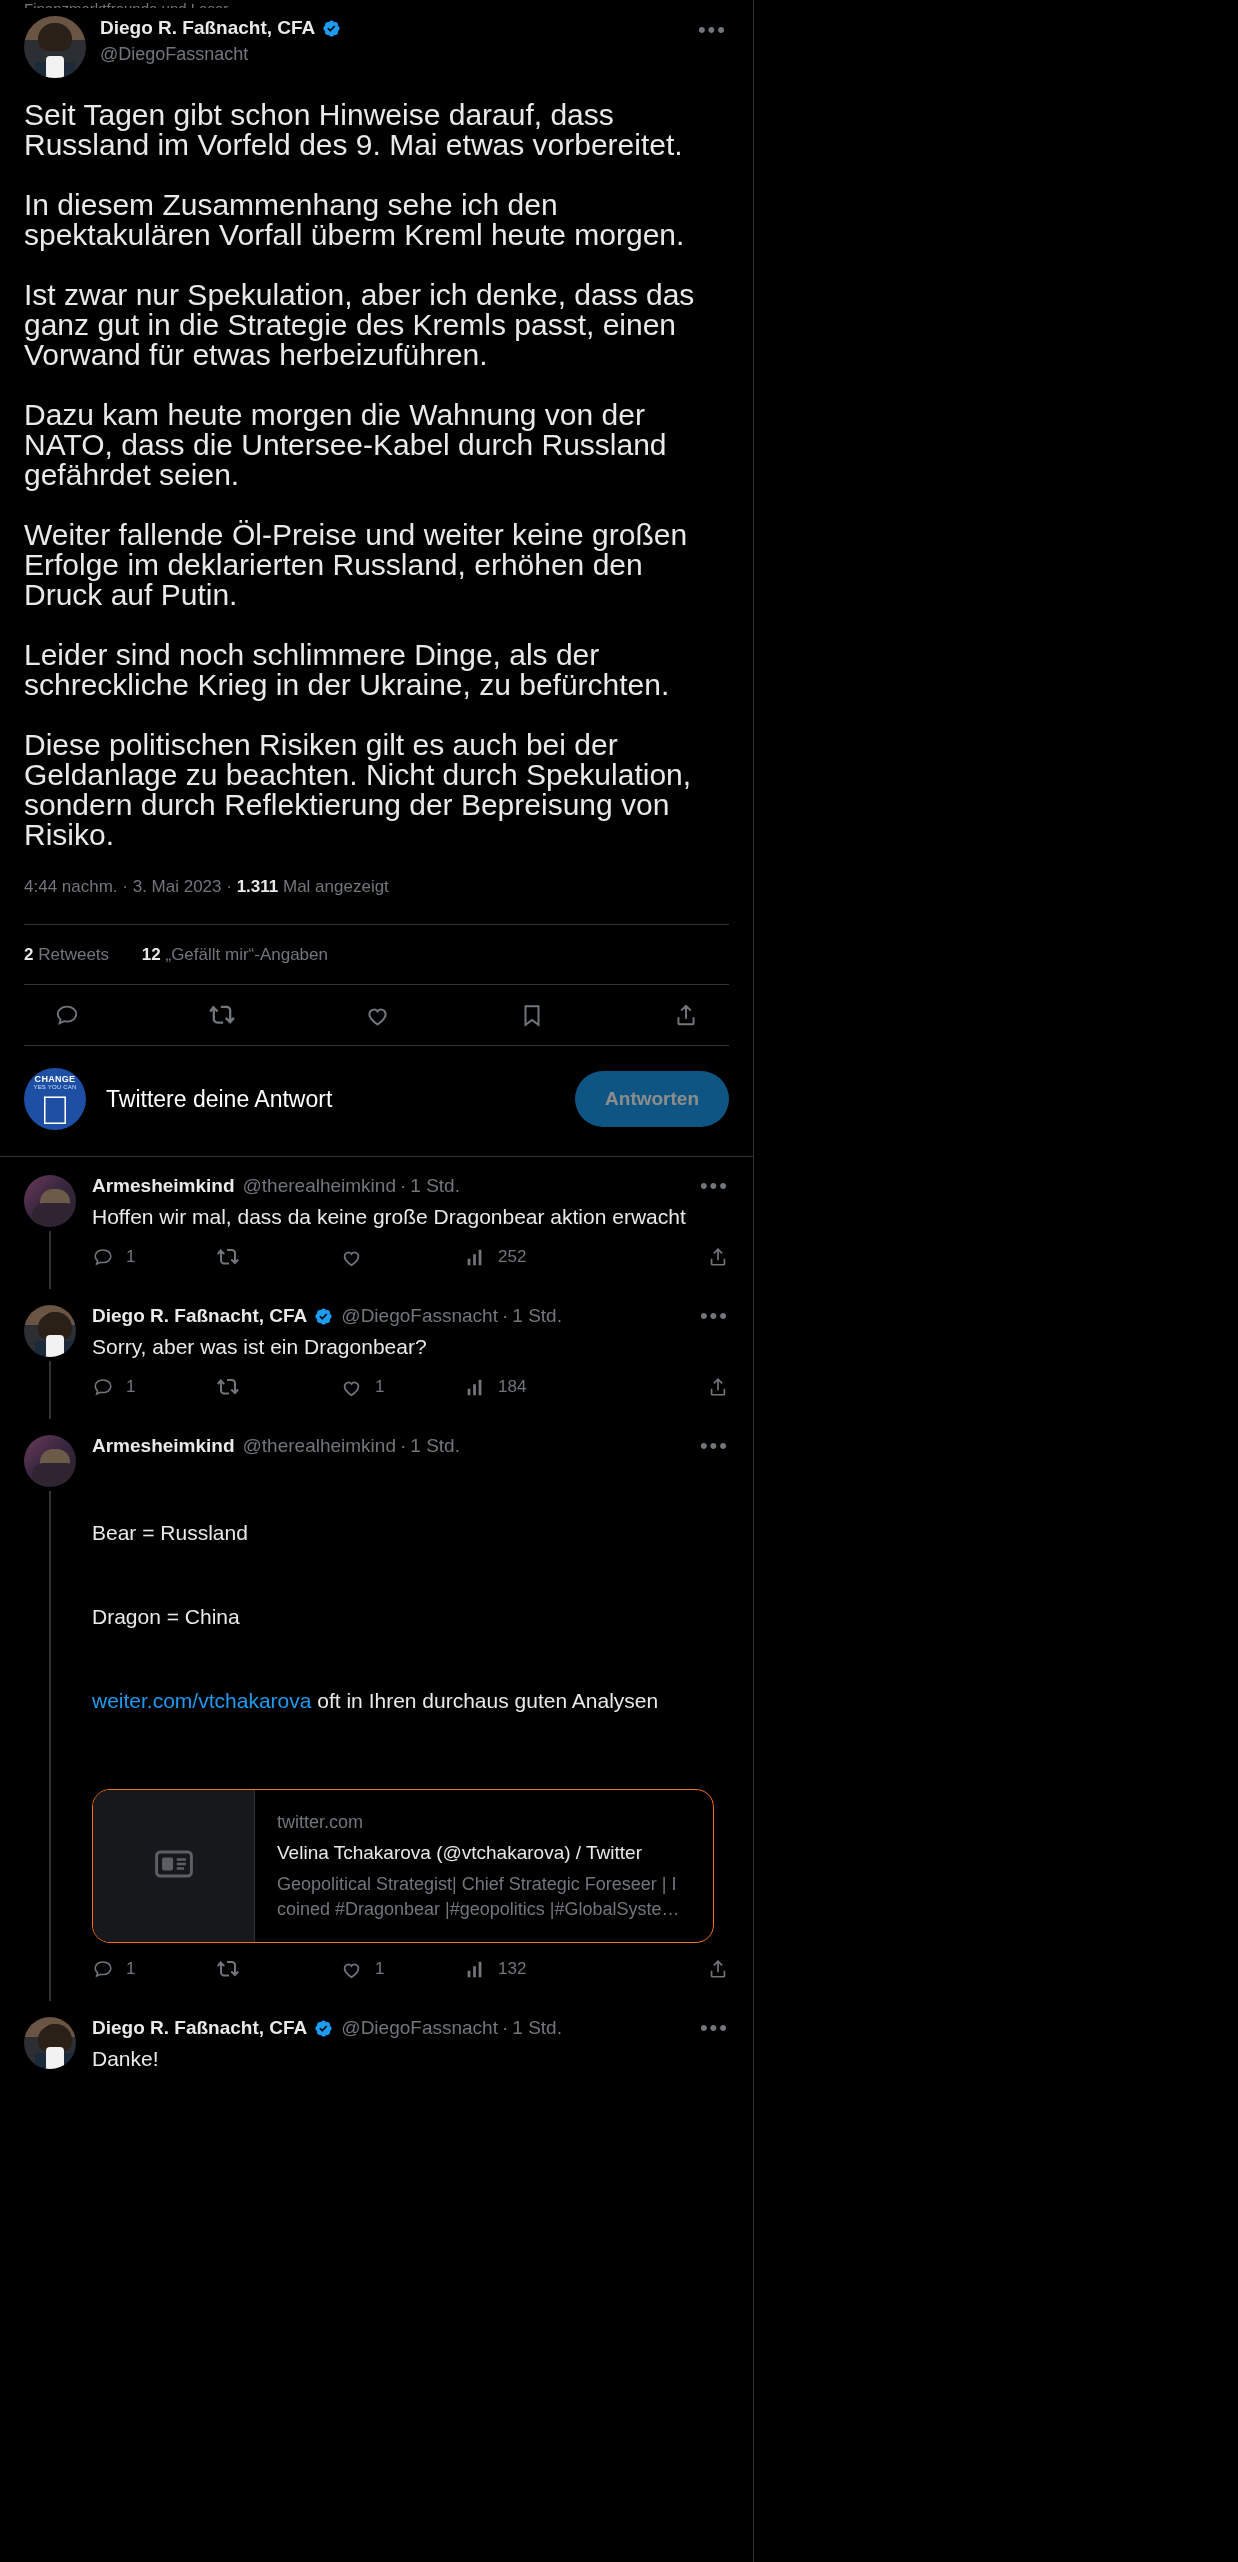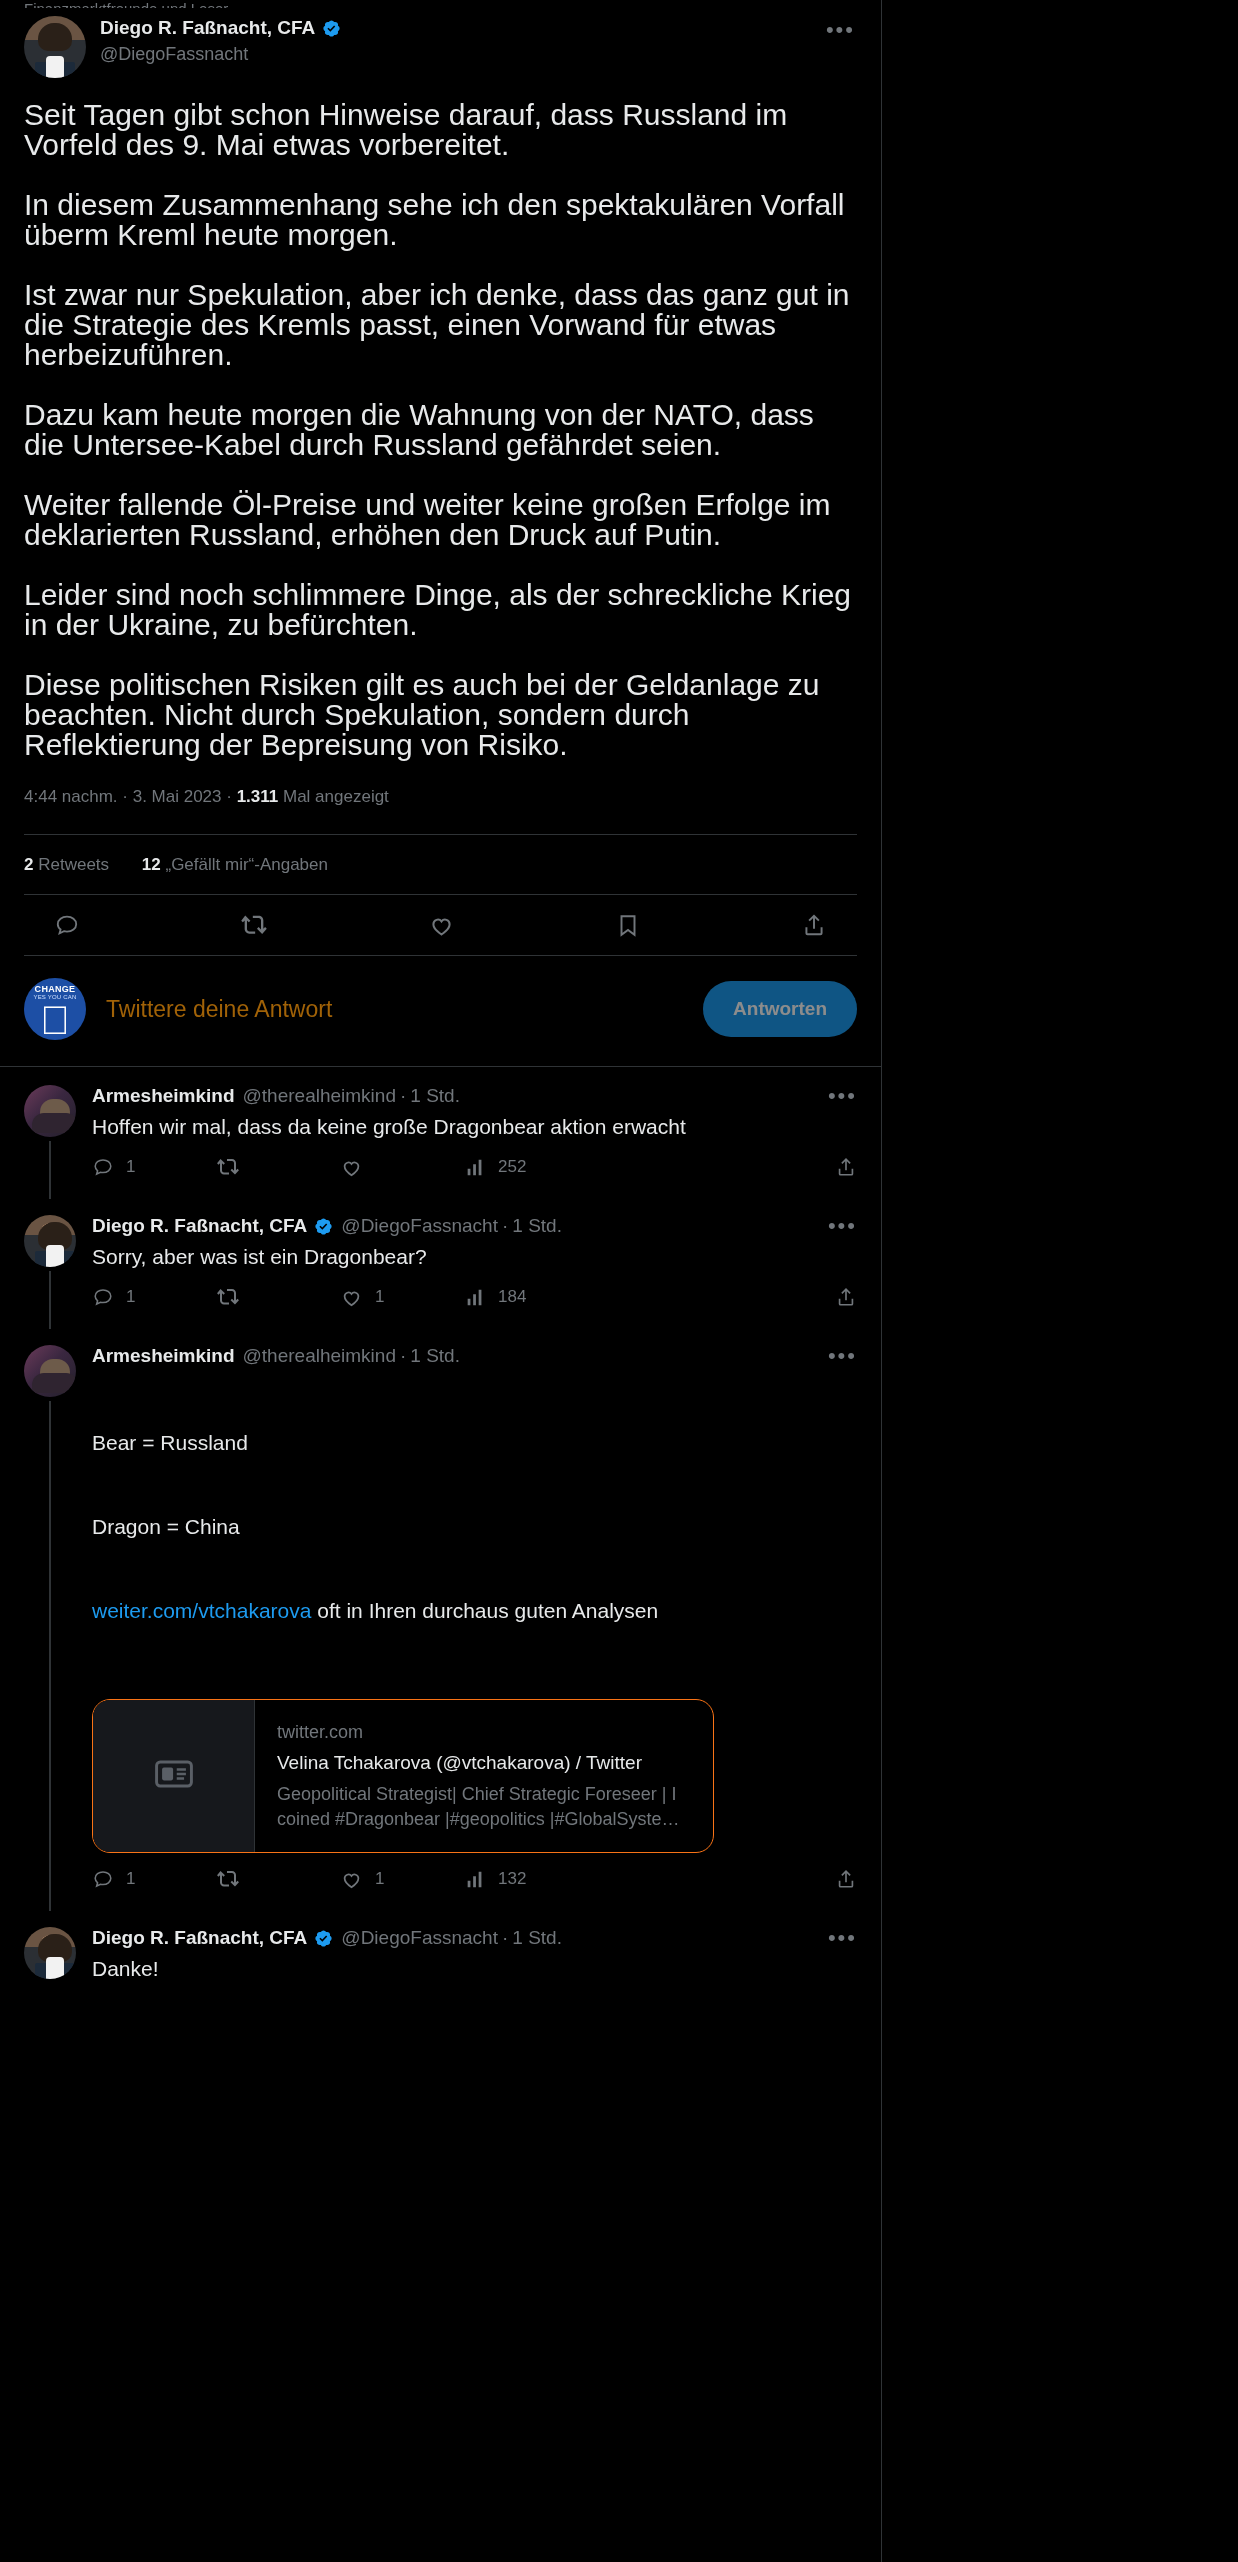--- a/index.html
+++ b/index.html
@@ -9,21 +9,21 @@
     font-family: "Liberation Sans", sans-serif;
     -webkit-font-smoothing: antialiased;
   }
   .page {
     width: 1238px;
     min-height: 2562px;
     background: #000;
     position: relative;
   }
   .column {
-    width: 882px;
+    width: 754px;
     background: #000;
     border-right: 1px solid #2f3336;
     min-height: 2562px;
     position: relative;
     overflow: hidden;
   }
   .right-fill {
     position: absolute;
     left: 759px; top: 0; width: 479px; height: 2562px;
     background: #000;
@@ -140,21 +140,21 @@
   }
   .logo-avatar .yc {
     position:absolute; top:16px; left:0; right:0;
     text-align:center; color:#cfe0ff; font-size:6px; line-height:7px;
     letter-spacing:0.2px;
   }
   .logo-avatar .apple {
     color:#fff; font-size:40px; line-height:44px; margin-bottom:-2px;
   }
   .composer-input {
-    flex:1 1 auto; color:#a16207; font-size:23px; margin-left: 20px;
+    flex:1 1 auto; color:#ffffff; font-size:23px; margin-left: 20px;
   }
   .reply-btn {
     background:#1d9bf0; opacity:.55;
     color:#fff; font-weight:bold; font-size:19px;
     border:none; border-radius:999px;
     padding: 17px 30px;
     cursor:pointer;
   }
 
   

